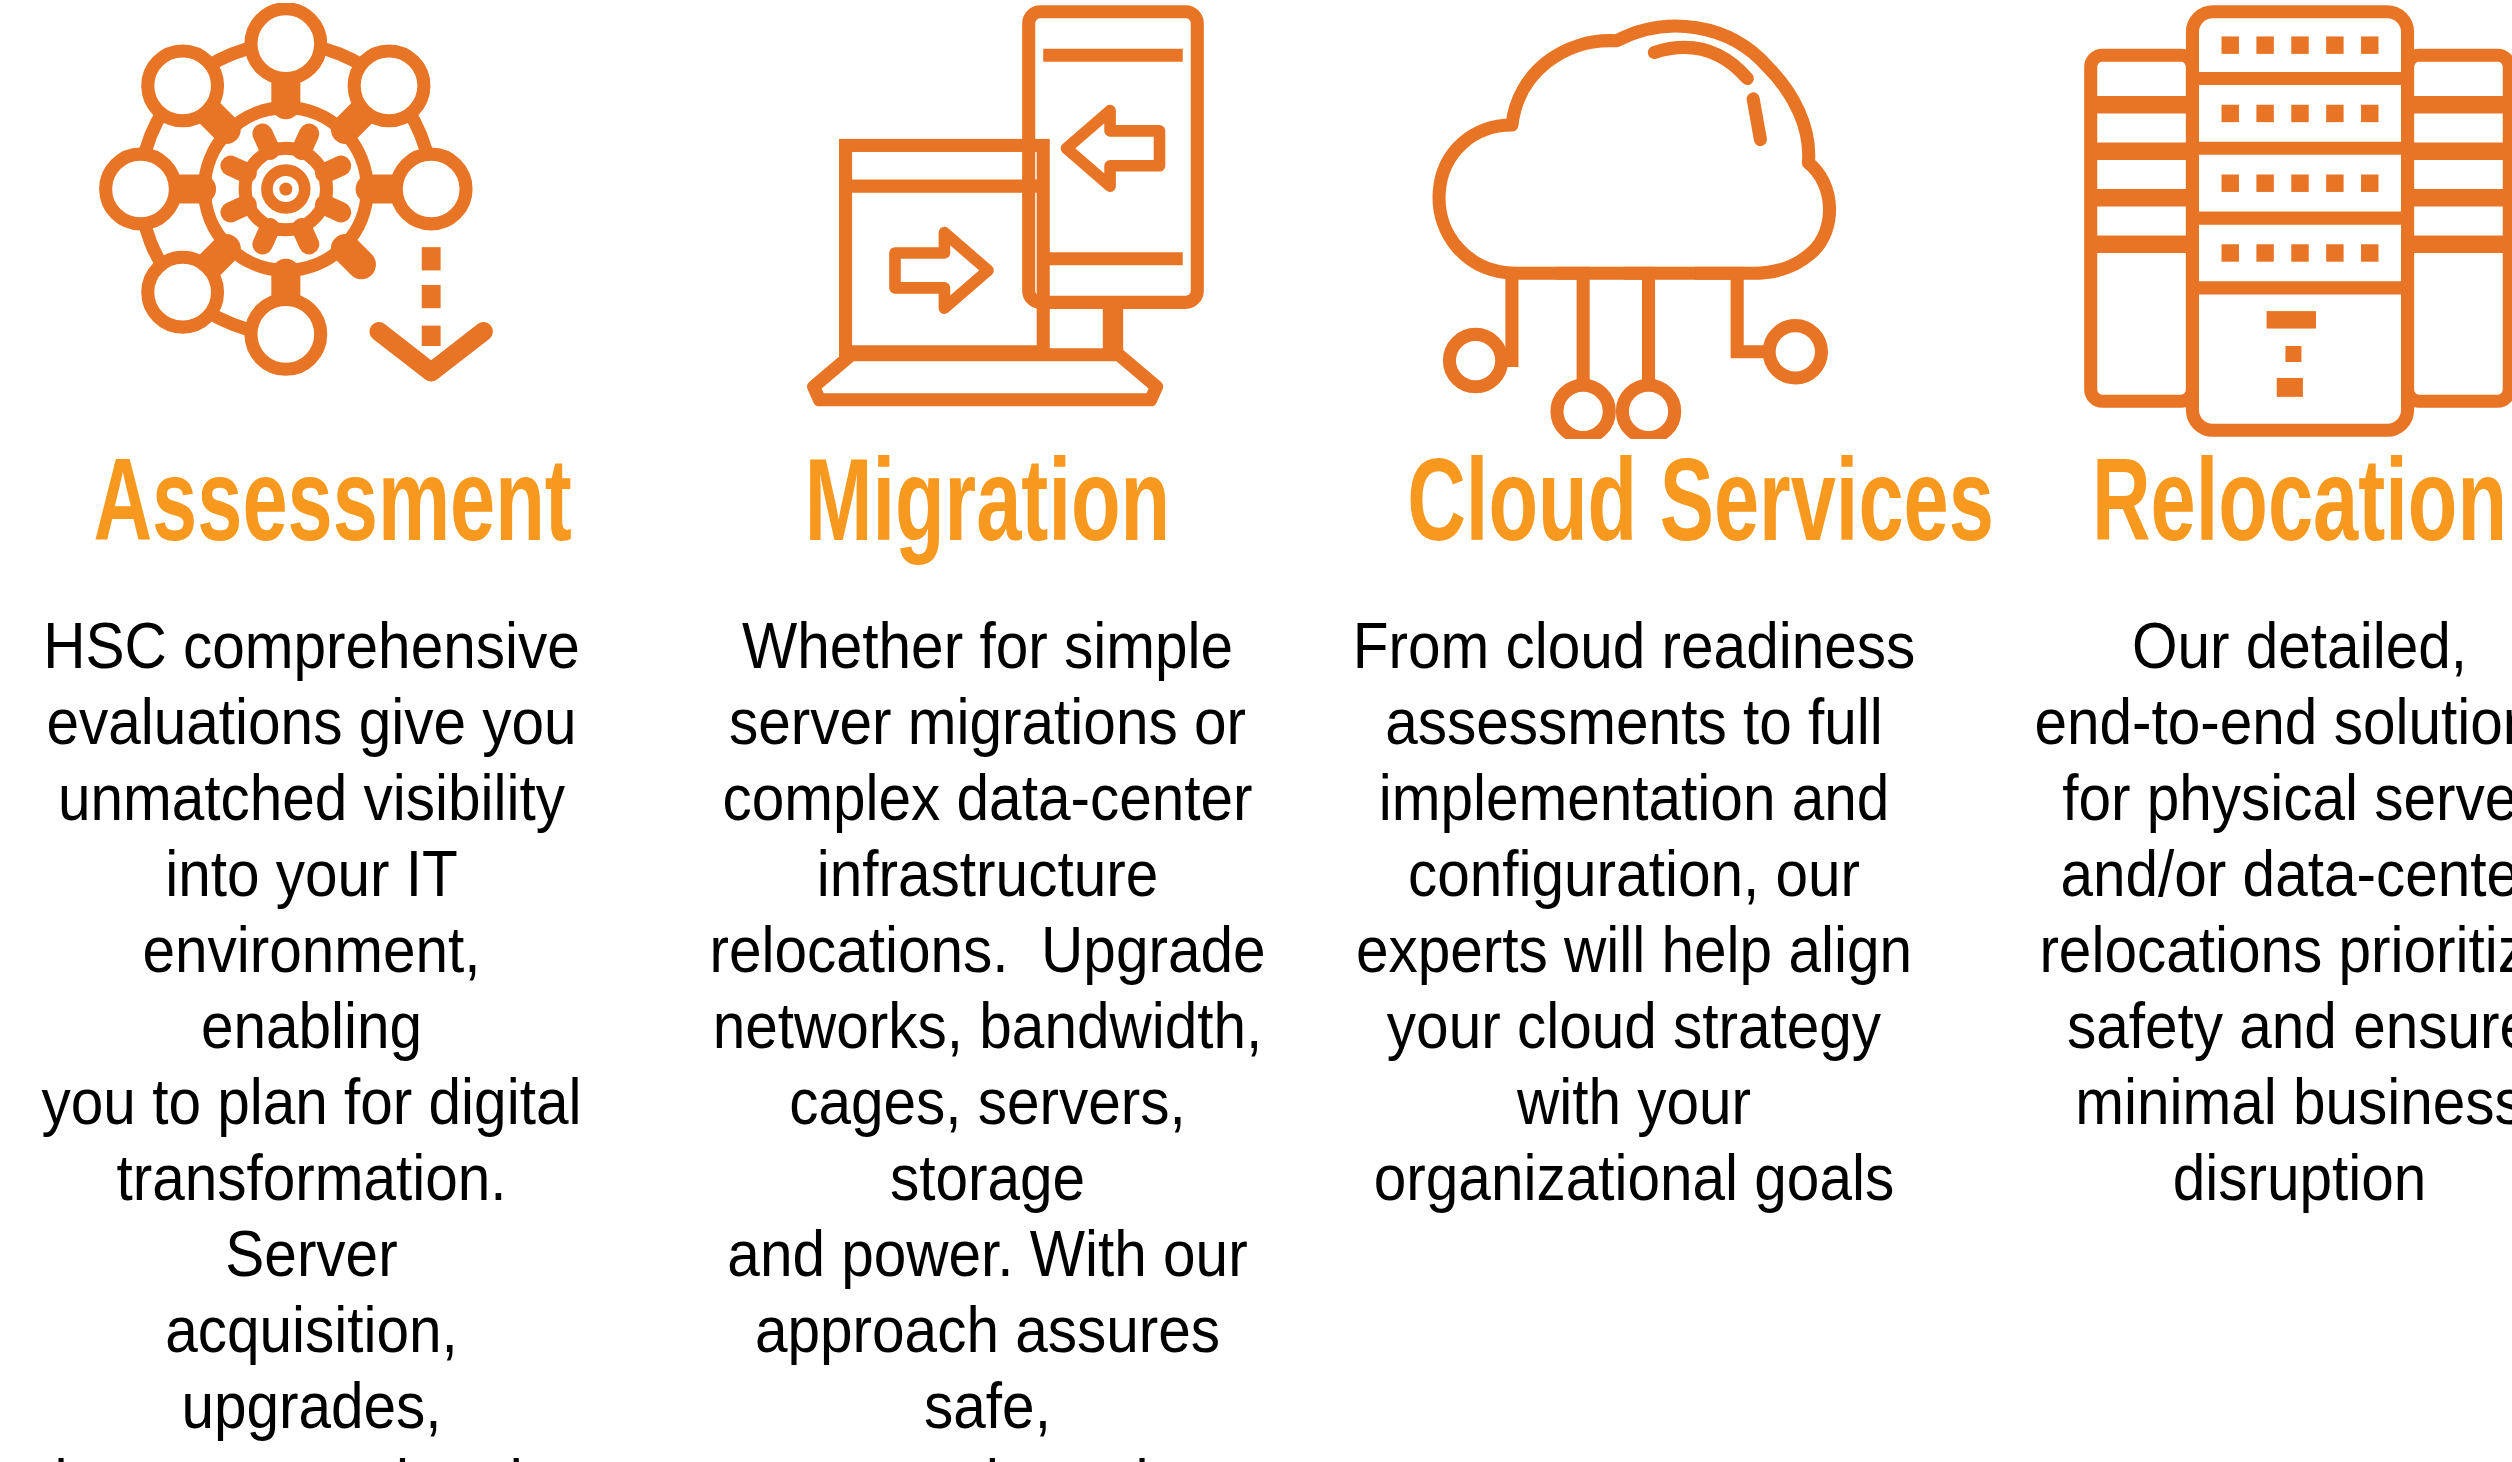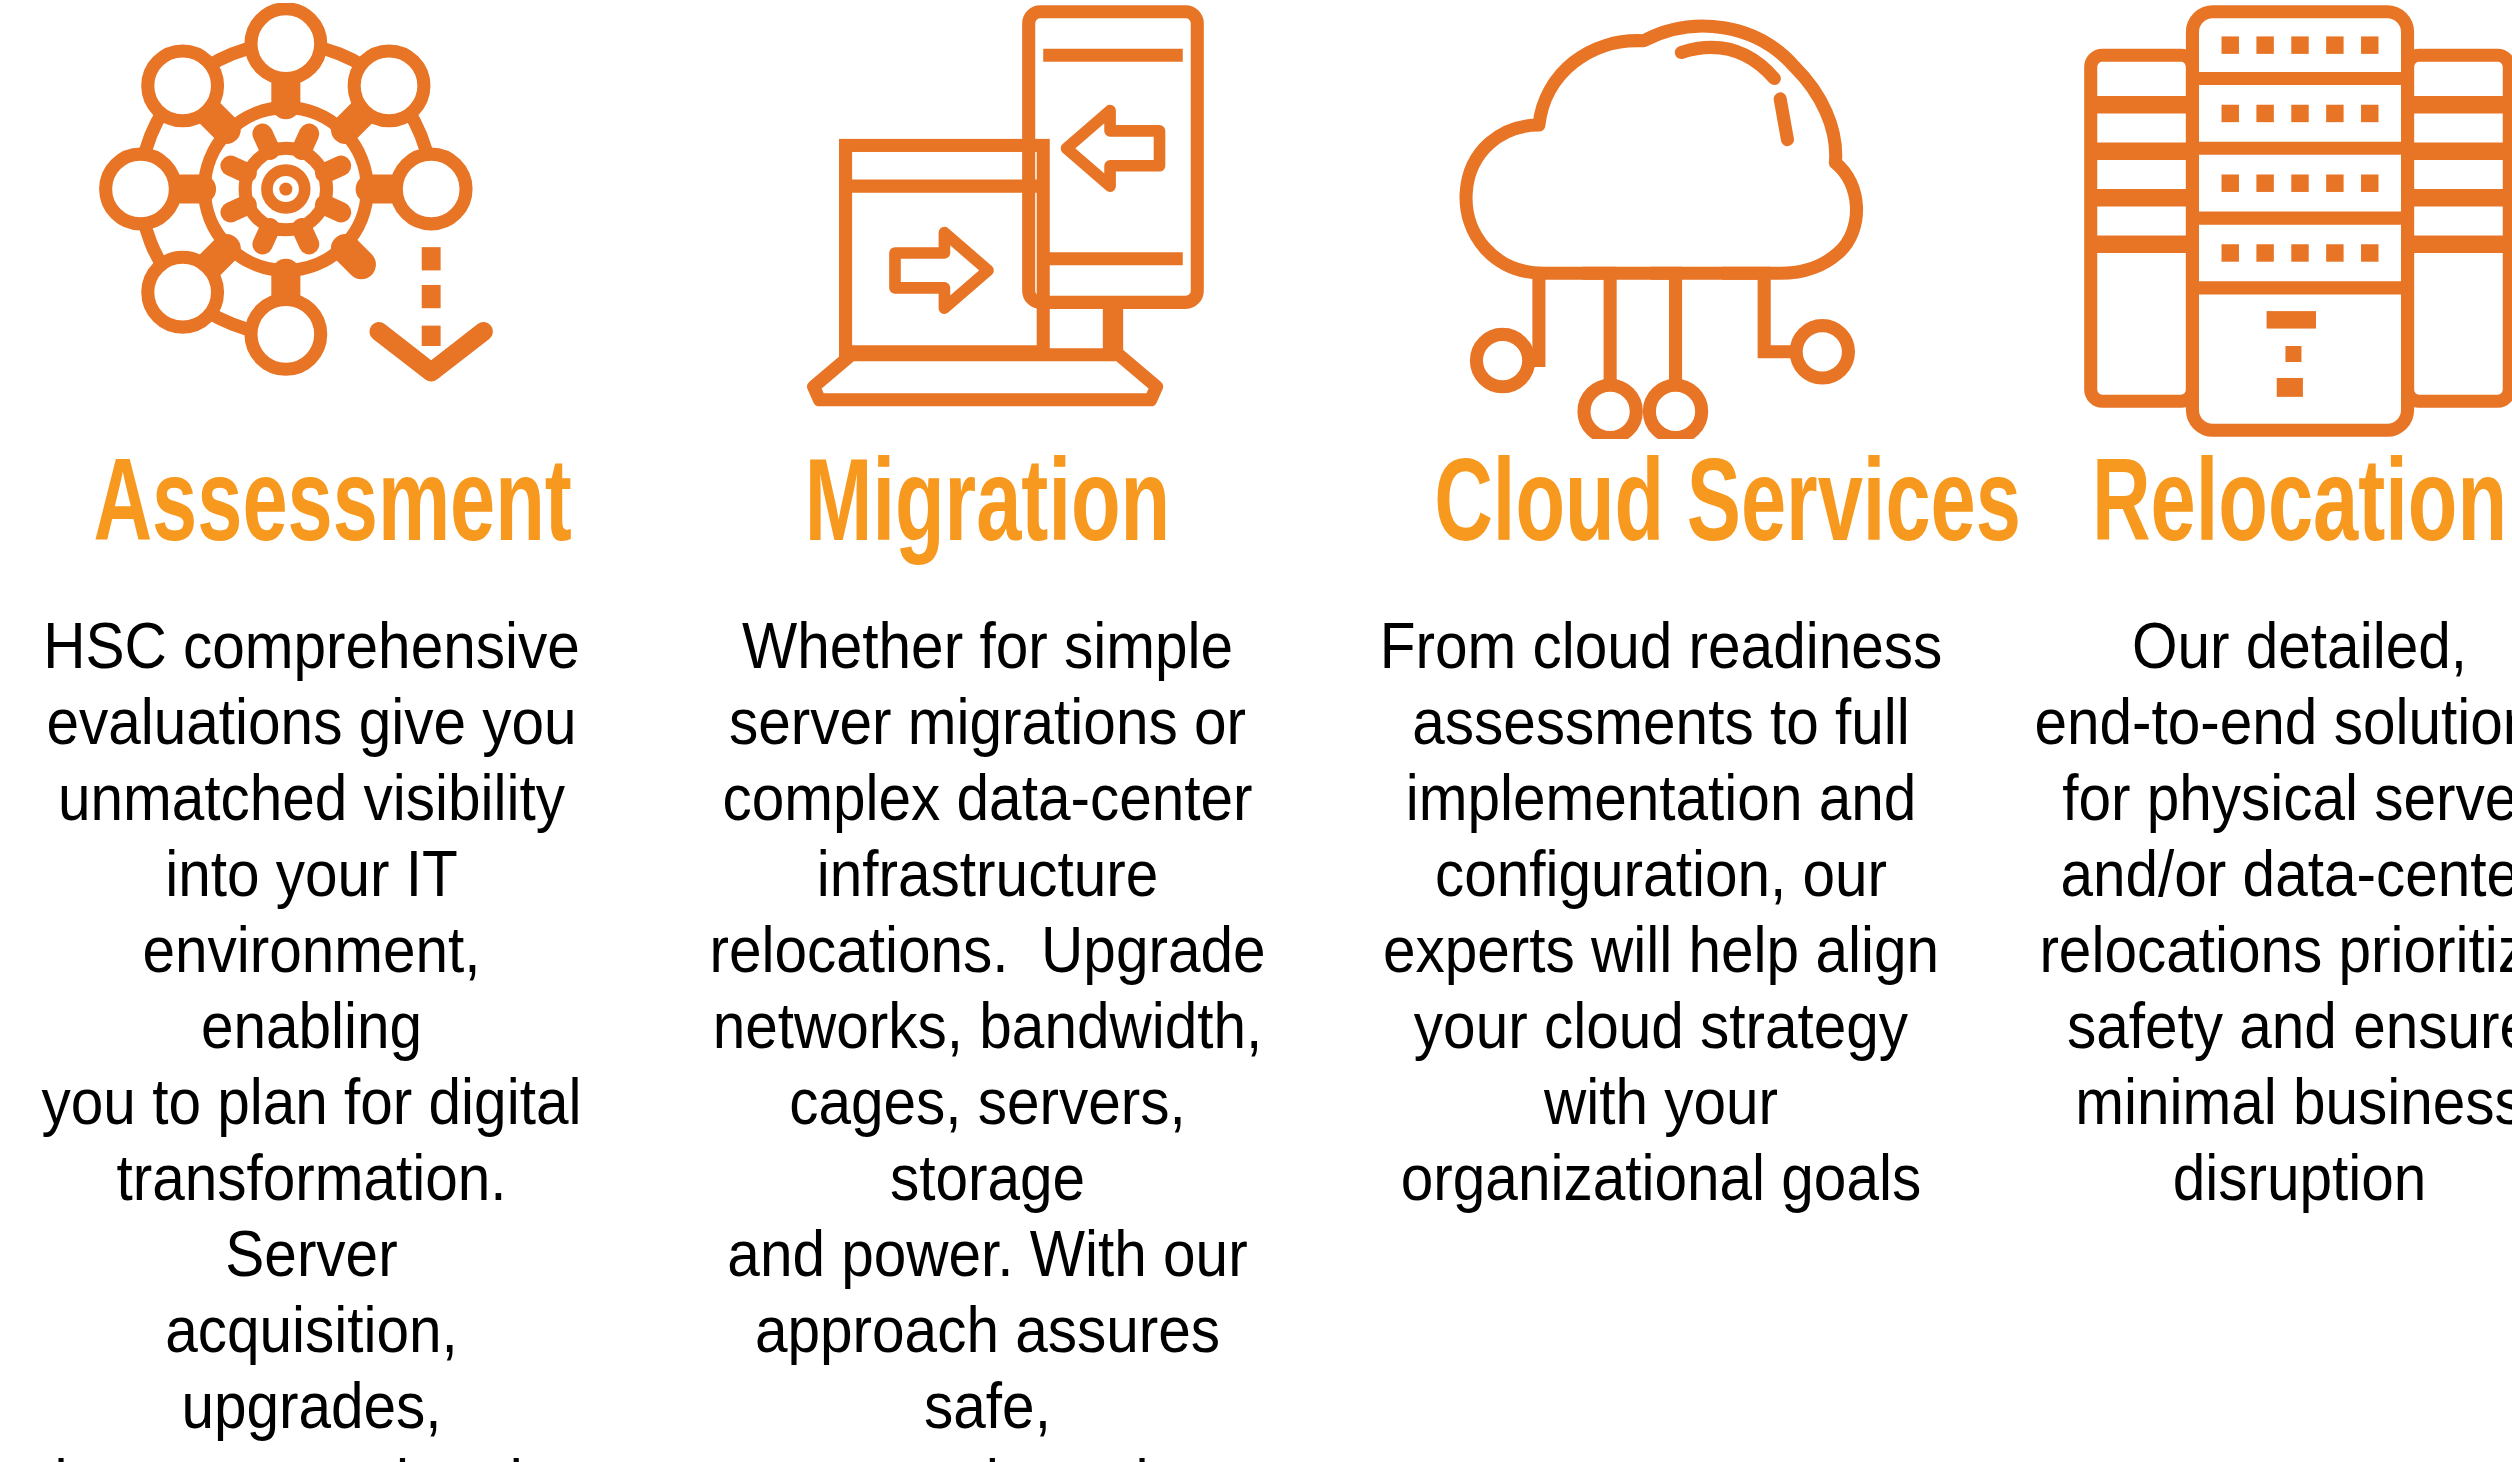--- a/index.html
+++ b/index.html
@@ -137,21 +137,21 @@
 infrastructure
 relocations.  Upgrade
 networks, bandwidth,
 cages, servers, storage
 and power. With our
 approach assures safe,
 smooth, and seamless
 operations.</p>
   </div>
 
-  <div class="col" style="left:1337px;width:648px;">
+  <div class="col" style="left:1310px;width:648px;">
     <div class="icon-box">
       <svg viewBox="0 0 300 300" aria-hidden="true">
 
         <path class="stroke" stroke-width="9" stroke-linejoin="round" d="M 70,186 C 34,186 14,158 16,130 C 18,102 40,84 66,84 C 70,48 102,24 138,26
                  C 172,8 216,14 242,44 C 260,62 272,86 270,110 C 288,124 290,156 272,172
                  C 262,181 248,186 232,186 Z"></path>
 
         <path class="stroke" stroke-width="9" stroke-linecap="round" d="M 164,34 Q 202,22 228,52"></path>
         <line class="stroke" stroke-width="9" stroke-linecap="round" x1="232" y1="66" x2="237" y2="94"></line>
 

